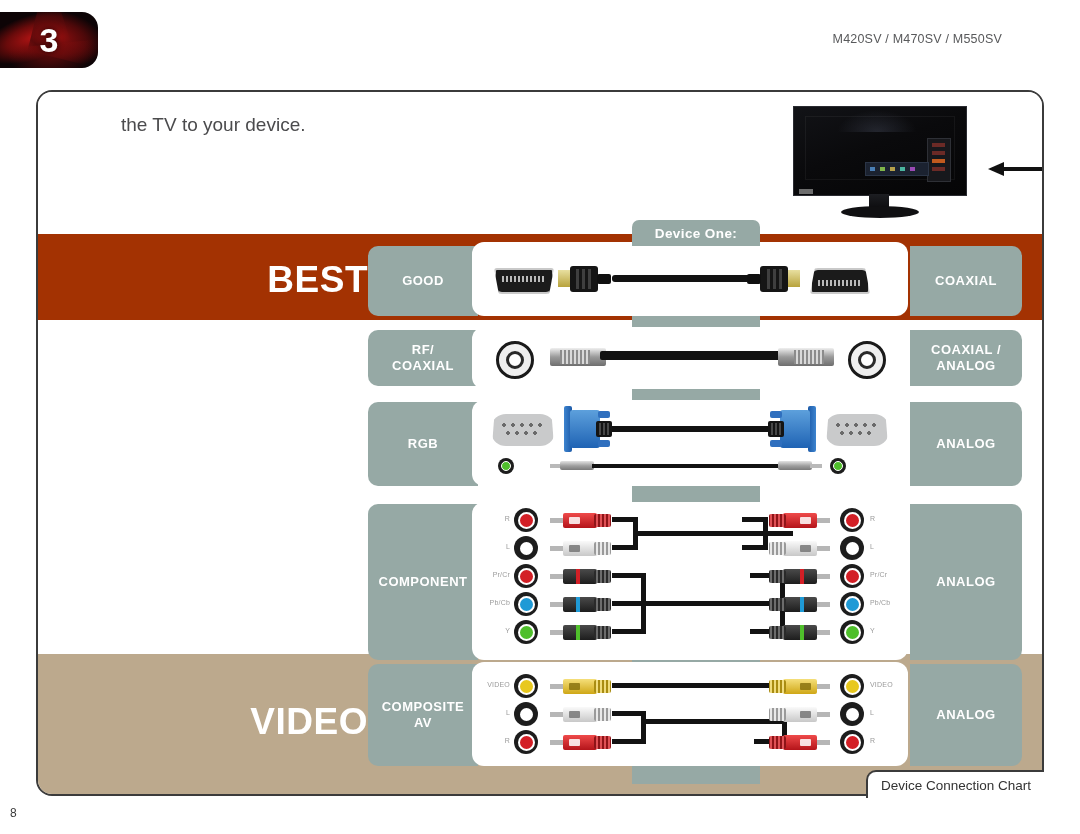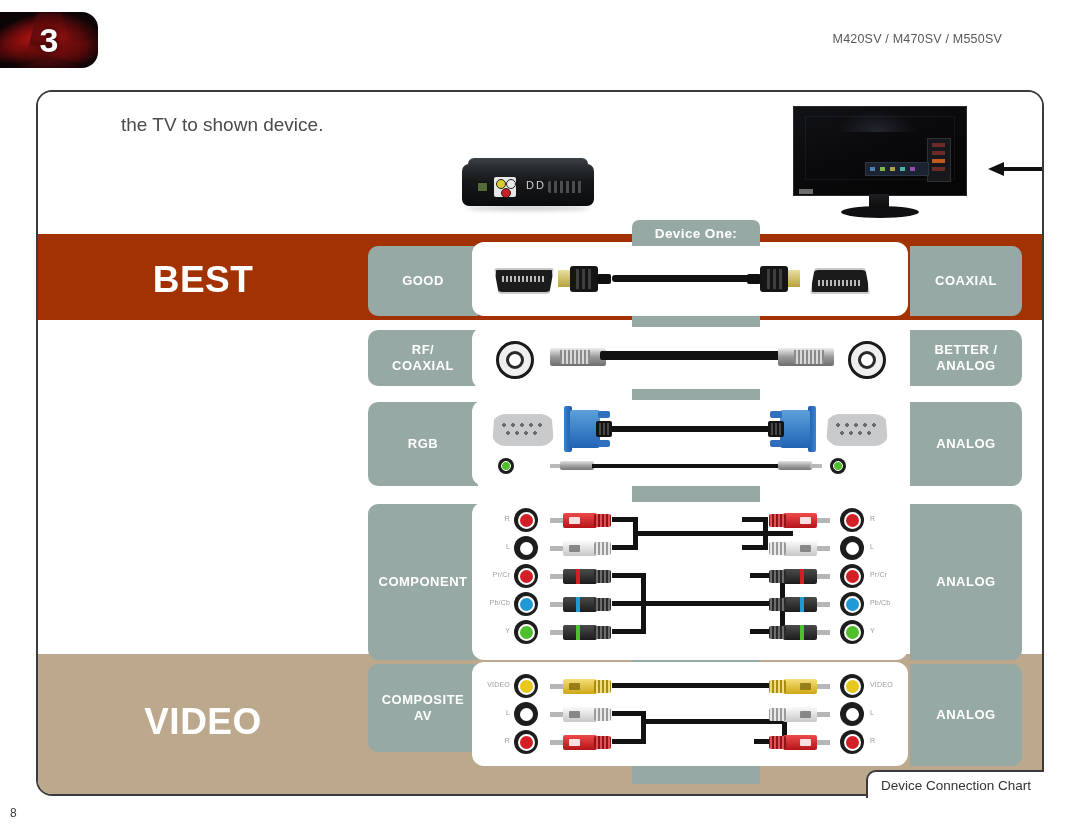--- a/index.html
+++ b/index.html
@@ -88,21 +88,21 @@
   #select-one-tab{position:absolute;left:594px;top:128px;width:128px;height:26px;
       background:#96a9a5;border-top-left-radius:7px;border-top-right-radius:7px;
       color:#ffffff;font-size:13.5px;font-weight:bold;letter-spacing:.4px;
       display:flex;align-items:center;justify-content:center;z-index:6;}
 
   
   .band{position:absolute;left:0;width:100%;}
   #band-best  {top:142px;height:86px;background:#a33202;}
   #band-better{top:229px;height:332px;background:#4089be;}
   #band-good  {top:562px;height:142px;background:#bca98d;}
-  .band-label{position:absolute;left:0;width:330px;text-align:center;color:#fff;
+  .band-label{position:absolute;left:0;width:330px;text-align:right;color:#fff;
       font-size:37px;font-weight:bold;letter-spacing:.5px;}
   #label-best  {top:25px;}
   #label-better{top:140px;}
   #label-good  {top:47px;}
 
   
   .or-bar{position:absolute;left:594px;width:128px;background:#96a9a5;z-index:4;
       color:#fff;font-size:12.5px;font-weight:bold;letter-spacing:.6px;
       display:flex;align-items:center;justify-content:center;}
 
@@ -200,37 +200,23 @@
   <div class="smoke2"></div>
   <div class="smoke3"></div>
   <div class="num">3</div>
 </div>
 <div id="model-line">M420SV / M470SV / M550SV</div>
 
 <div id="chart-card">
 
   <div id="intro-band">
     <div id="intro-text">
-      <span class="l3">the TV to shown device.</span>
-    </div>
-
-    <div id="stb">
-      <div class="top"></div>
-      <div class="body"></div>
-      <div class="face">
-        <div class="sq"></div>
-        <div class="jackbox"></div>
-        <div class="j jy"></div>
-          <div class="j jw"></div>
-          <div class="j jr"></div>
-        <div class="dd">DD</div>
-        <div class="vents"></div>
-      </div>
-      <div class="shadow"></div>
-    </div>
+      <span class="l3">the TV to your device.</span>
+    </div>
+
 
     <div id="tv">
       <div class="panel"></div>
       <div class="innerseam"></div>
       <div class="glow"></div>
       <div class="ports">
           <i style="top:4px"></i>
           <i style="top:12px"></i>
           <i style="top:20px;background:#c05a1e"></i>
           <i style="top:28px"></i>
@@ -321,21 +307,21 @@
         </div>
       <div class="cable" style="left:128px;top:24px;width:190px;height:9px;border-radius:2px;"></div>
       <div class="coax-plug" style="left:306px;top:21px;transform:scaleX(-1);">
           <i></i>
         </div>
       <div class="coax-port" style="left:376px;top:14px;">
           <i></i>
         </div>
     </div>
     <div class="rightcap" style="left:542px;top:0;height:56px;flex-direction:column;">
-      <span>BETTER /</span>
+      <span>COAXIAL /</span>
       <span>ANALOG</span>
     </div>
   </div>
 
   <div class="row" style="top:310px;">
     <div class="leftcap" style="top:0;height:84px;">RGB</div>
     <div class="whitebox" style="left:104px;top:-2px;width:436px;height:86px;">
       <div class="vga-port" style="left:20px;top:14px;">
           <i></i>
         </div>
@@ -507,21 +493,21 @@
       <div class="plabel r" style="left:398px;top:97px;width:40px;">Pb/Cb</div>
       <div class="rca-port" style="left:368px;top:118px;">
           <i style="background:#4fbf2b"></i>
         </div>
       <div class="plabel r" style="left:398px;top:125px;width:40px;">Y</div>
     </div>
     <div class="rightcap" style="left:542px;top:0;height:156px;">ANALOG</div>
   </div>
 
   <div class="row" style="top:572px;">
-    <div class="leftcap" style="top:0;height:88px;flex-direction:column;">
+    <div class="leftcap" style="top:0;height:102px;flex-direction:column;">
       <span>COMPOSITE</span>
       <span>AV</span>
     </div>
     <div class="whitebox" style="left:104px;top:-2px;width:436px;height:104px;">
 
       <div class="plabel" style="left:-4px;top:19px;width:42px;">VIDEO</div>
       <div class="rca-port" style="left:42px;top:12px;">
           <i style="background:#e8c81e"></i>
         </div>
       <div class="rca-plug" style="left:78px;top:17px;">

